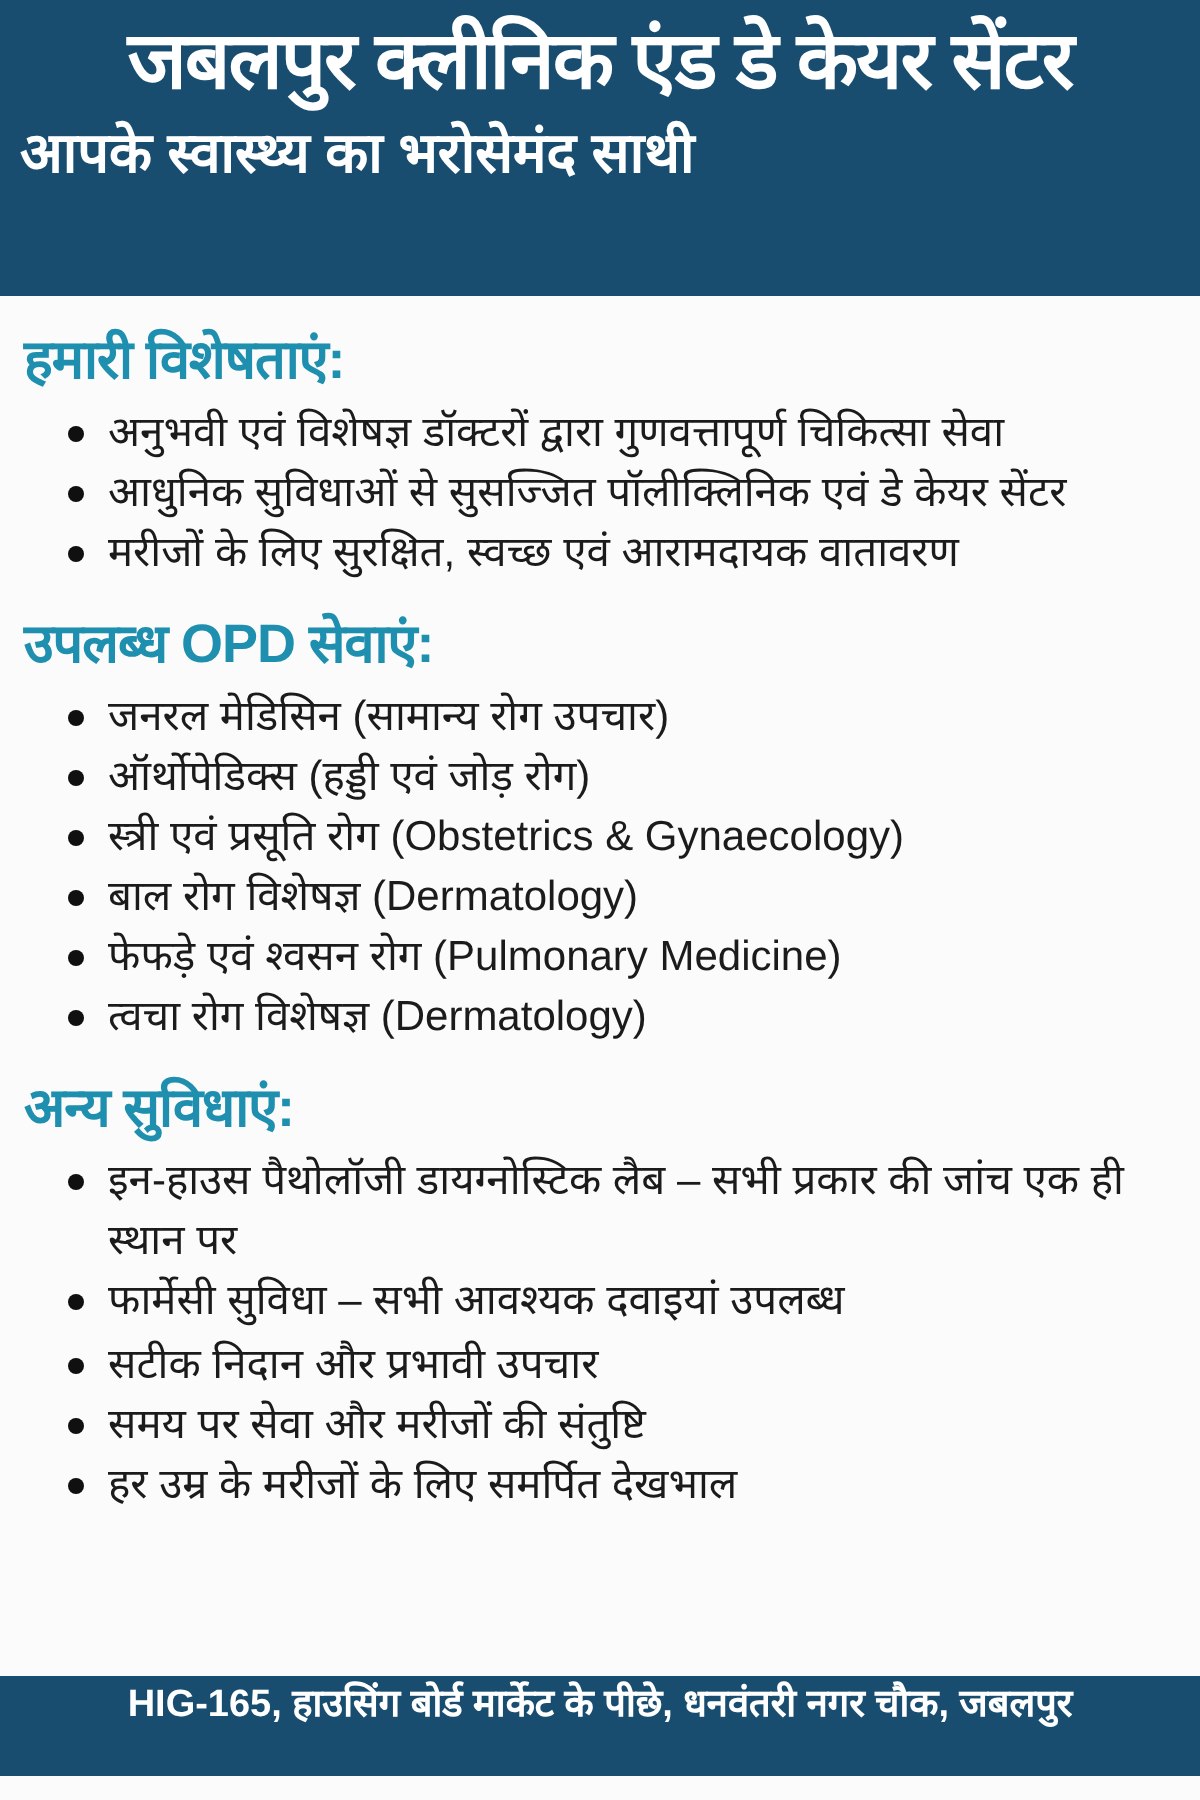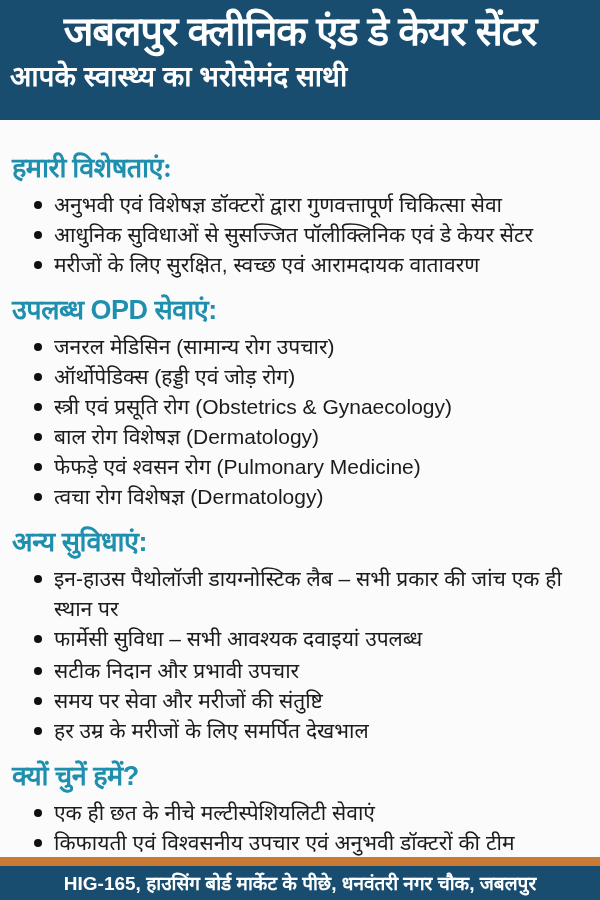--- a/index.html
+++ b/index.html
@@ -18,21 +18,21 @@
     color:var(--body-text);
     position:relative;
     overflow:hidden;
   }
   .page{width:600px;height:900px;position:relative;background:var(--page-bg);}
 
   
   .masthead{
     background:var(--header-bg);
     color:var(--header-text);
-    height:120px;
+    height:148px;
     padding:8px 10px 0 10px;
   }
   .clinic-title{
     font-size:40px;
     font-weight:800;
     text-align:center;
     letter-spacing:-1px;
     line-height:1.15;
     white-space:nowrap;
   }
@@ -47,21 +47,21 @@
 
   
   .content{padding:8px 14px 0 12px;}
   .section-heading{
     color:var(--heading);
     font-size:27px;
     font-weight:700;
     margin:10px 0 5px 0;
     letter-spacing:-0.5px;
   }
-  .section:first-child .section-heading{margin-top:20px;font-family:Liberation Serif, serif;}
+  .section:first-child .section-heading{margin-top:4px;}
   ul.bullets{list-style:none;margin:0 0 2px 0;}
   ul.bullets li{
     position:relative;
     font-size:21px;
     line-height:30px;
     padding-left:42px;
     color:var(--body-text);
   }
   ul.bullets li::before{
     content:"";
@@ -78,26 +78,26 @@
   .accent-bar{
     position:absolute;
     left:0;right:0;
     bottom:34px;
     height:9px;
     background:var(--accent-bar);
   }
   .footer{
     position:absolute;
     left:0;right:0;
-    bottom:0;
-    height:34px;
+    bottom:12px;
+    height:50px;
     background:var(--header-bg);
     color:var(--header-text);
     display:flex;
-    align-items:center;
+    align-items:flex-start;
     justify-content:center;
   }
   .footer .address{
     font-size:19px;
     font-weight:700;
     white-space:nowrap;
   }
 </style>
 </head>
 <body>
@@ -141,27 +141,20 @@
     </section>
 
     <section class="section">
       <ul class="bullets">
         <li>सटीक निदान और प्रभावी उपचार</li>
         <li>समय पर सेवा और मरीजों की संतुष्टि</li>
         <li>हर उम्र के मरीजों के लिए समर्पित देखभाल</li>
       </ul>
     </section>
 
-    <section class="section">
-      <h2 class="section-heading">क्यों चुनें हमें?</h2>
-      <ul class="bullets">
-        <li>एक ही छत के नीचे मल्टीस्पेशियलिटी सेवाएं</li>
-        <li>किफायती एवं विश्वसनीय उपचार एवं अनुभवी डॉक्टरों की टीम</li>
-      </ul>
-    </section>
 
   </main>
 
   <div class="accent-bar"></div>
 
   <footer class="footer">
     <div class="address">HIG-165, हाउसिंग बोर्ड मार्केट के पीछे, धनवंतरी नगर चौक, जबलपुर</div>
   </footer>
 
 </div>

